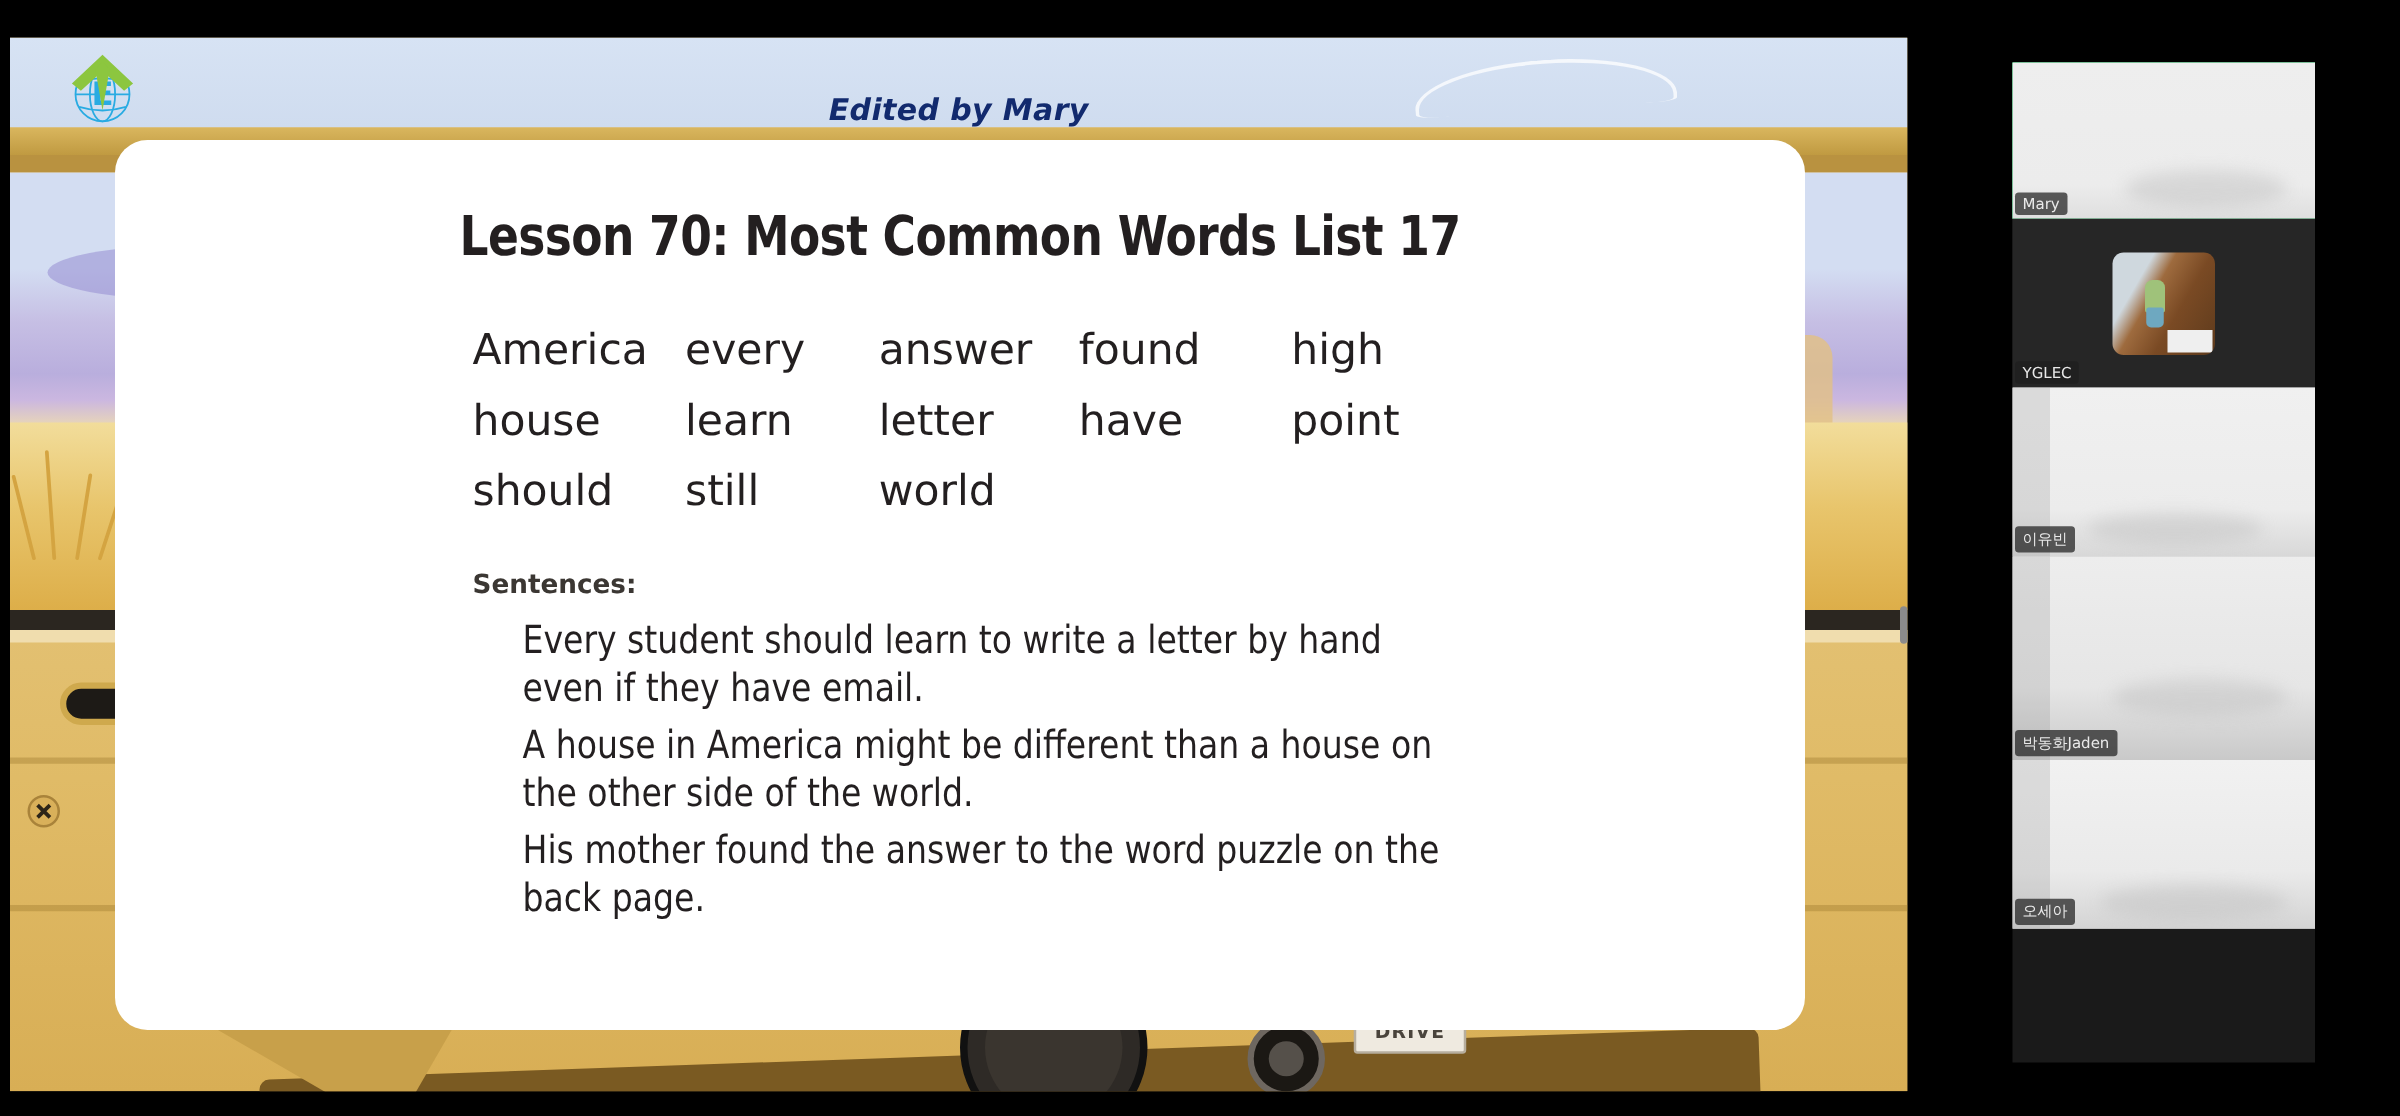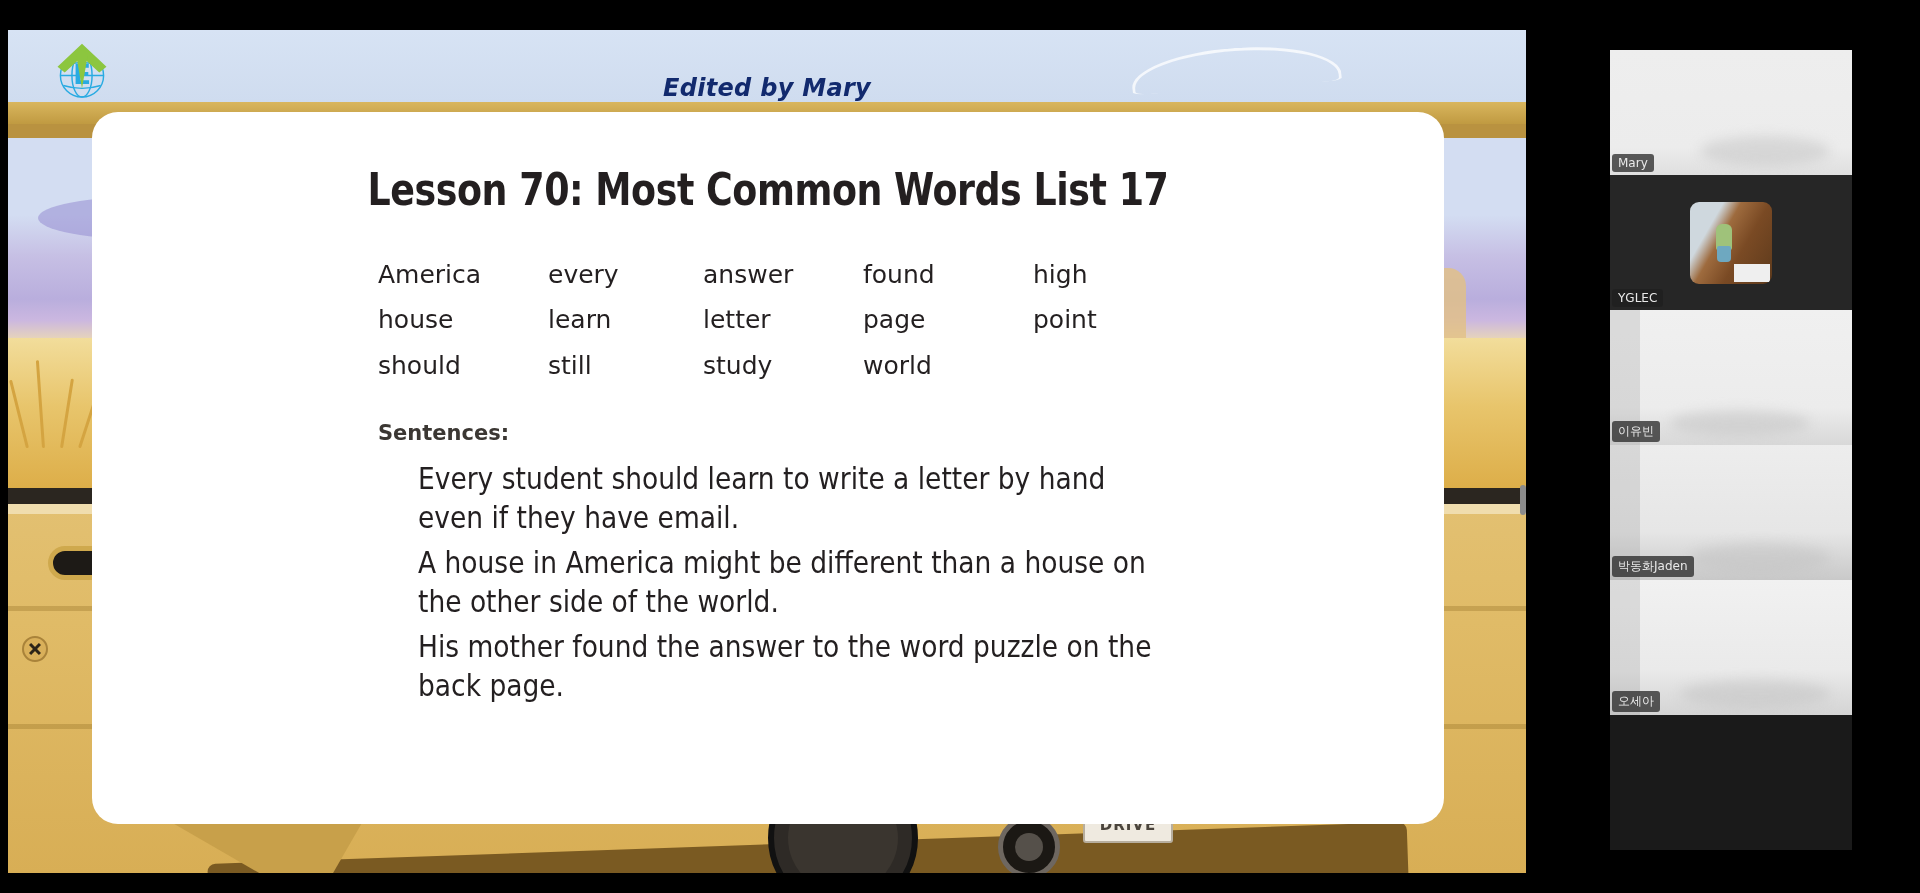--- a/index.html
+++ b/index.html
@@ -210,21 +210,21 @@
 
   .word-grid {
     margin: 44px auto 0 auto;
     width: 780px;
     display: grid;
     grid-template-columns: 170px 155px 160px 170px 125px;
     row-gap: 14px;
   }
   .word {
     font-family: "DejaVu Sans", "Liberation Sans", sans-serif;
-    font-size: 25px;
+    font-size: 34px;
     color: #231f20;
     line-height: 1.25;
     white-space: nowrap;
   }
 
   .sentences-label {
     margin: 40px 0 0 286px;
     font-family: "DejaVu Sans", "Liberation Sans", sans-serif;
     font-size: 21px;
     font-weight: bold;
@@ -392,25 +392,24 @@
 
       <div class="word-grid">
         <div class="word">America</div>
         <div class="word">every</div>
         <div class="word">answer</div>
         <div class="word">found</div>
         <div class="word">high</div>
         <div class="word">house</div>
         <div class="word">learn</div>
         <div class="word">letter</div>
-        <div class="word">page</div>
+        <div class="word">have</div>
         <div class="word">point</div>
         <div class="word">should</div>
         <div class="word">still</div>
-        <div class="word">study</div>
         <div class="word">world</div>
       </div>
 
       <div class="sentences-label">Sentences:</div>
 
       <div class="sentence-list">
         <div class="sentence">Every student should learn to write a letter by hand even if they have email.</div>
         <div class="sentence">A house in America might be different than a house on the other side of the world.</div>
         <div class="sentence">His mother found the answer to the word puzzle on the back page.</div>
       </div>
@@ -437,21 +436,21 @@
 
     <div class="tile bg-gray1" style="height:135px;">
       <div class="tile-video bg-gray1">
         <div class="darkedge"></div>
         <div class="blur-blob" style="left:60px; top:100px; width:140px; height:26px;"></div>
       </div>
       <div class="tile-name">이유빈</div>
     </div>
 
 
-    <div class="tile bg-gray3" style="height:135px;">
+    <div class="tile bg-gray3" style="height:163px;">
       <div class="tile-video bg-gray3">
         <div class="darkedge"></div>
         <div class="blur-blob" style="left:80px; top:98px; width:140px; height:30px;"></div>
       </div>
       <div class="tile-name">박동화Jaden</div>
     </div>
 
     <div class="tile bg-gray4" style="height:135px;">
       <div class="tile-video bg-gray4">
         <div class="darkedge"></div>

